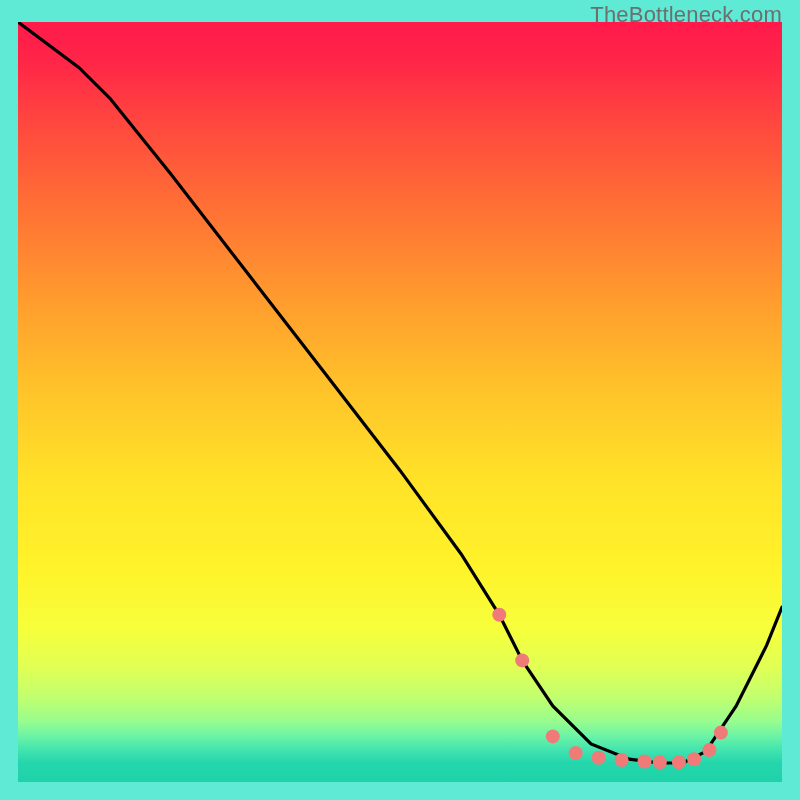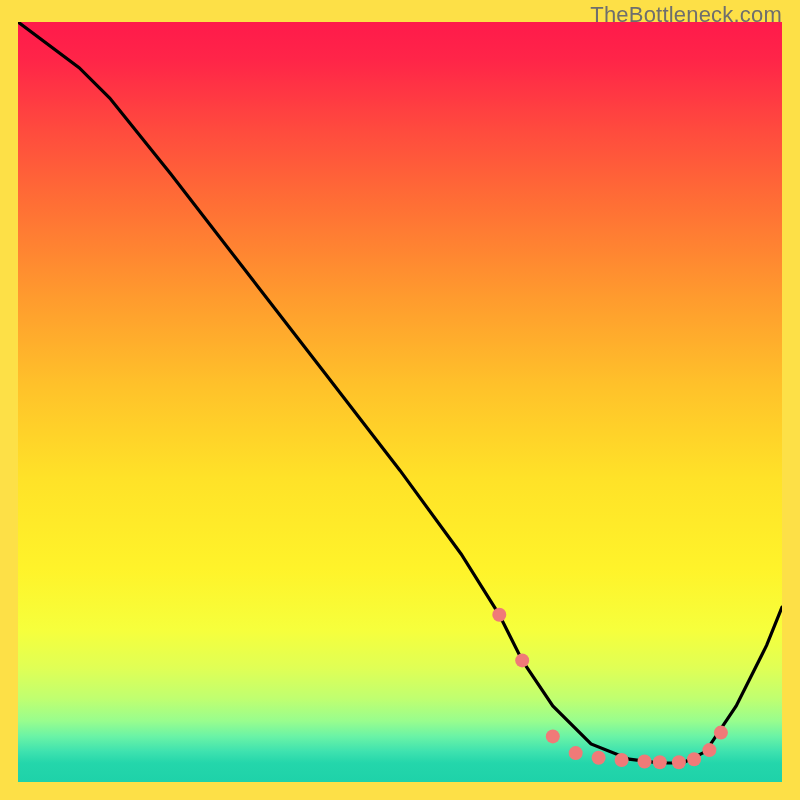--- a/index.html
+++ b/index.html
@@ -8,21 +8,21 @@
     width: 800px;
     height: 800px;
     background: #000;
     overflow: hidden;
     font-family: Arial, Helvetica, sans-serif;
   }
   .frame {
     position: relative;
     width: 800px;
     height: 800px;
-    background: #fde047;
+    background: #5eead4;
   }
   .attribution {
     position: absolute;
     top: 2px;
     right: 18px;
     color: #6e6e6e;
     font-size: 22px;
     font-weight: 400;
     letter-spacing: 0.2px;
     z-index: 20;

